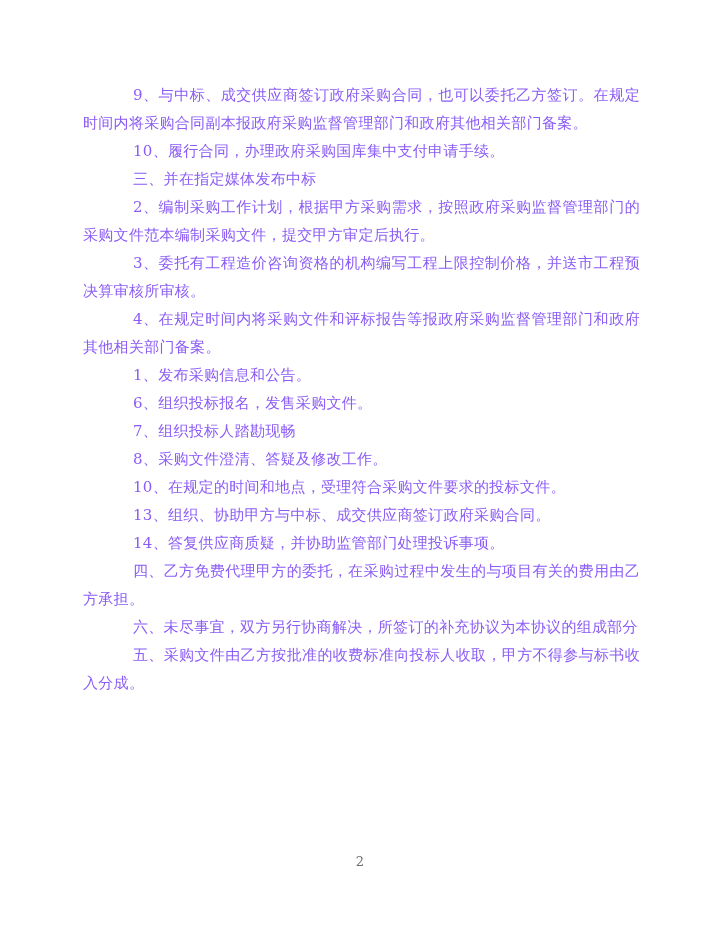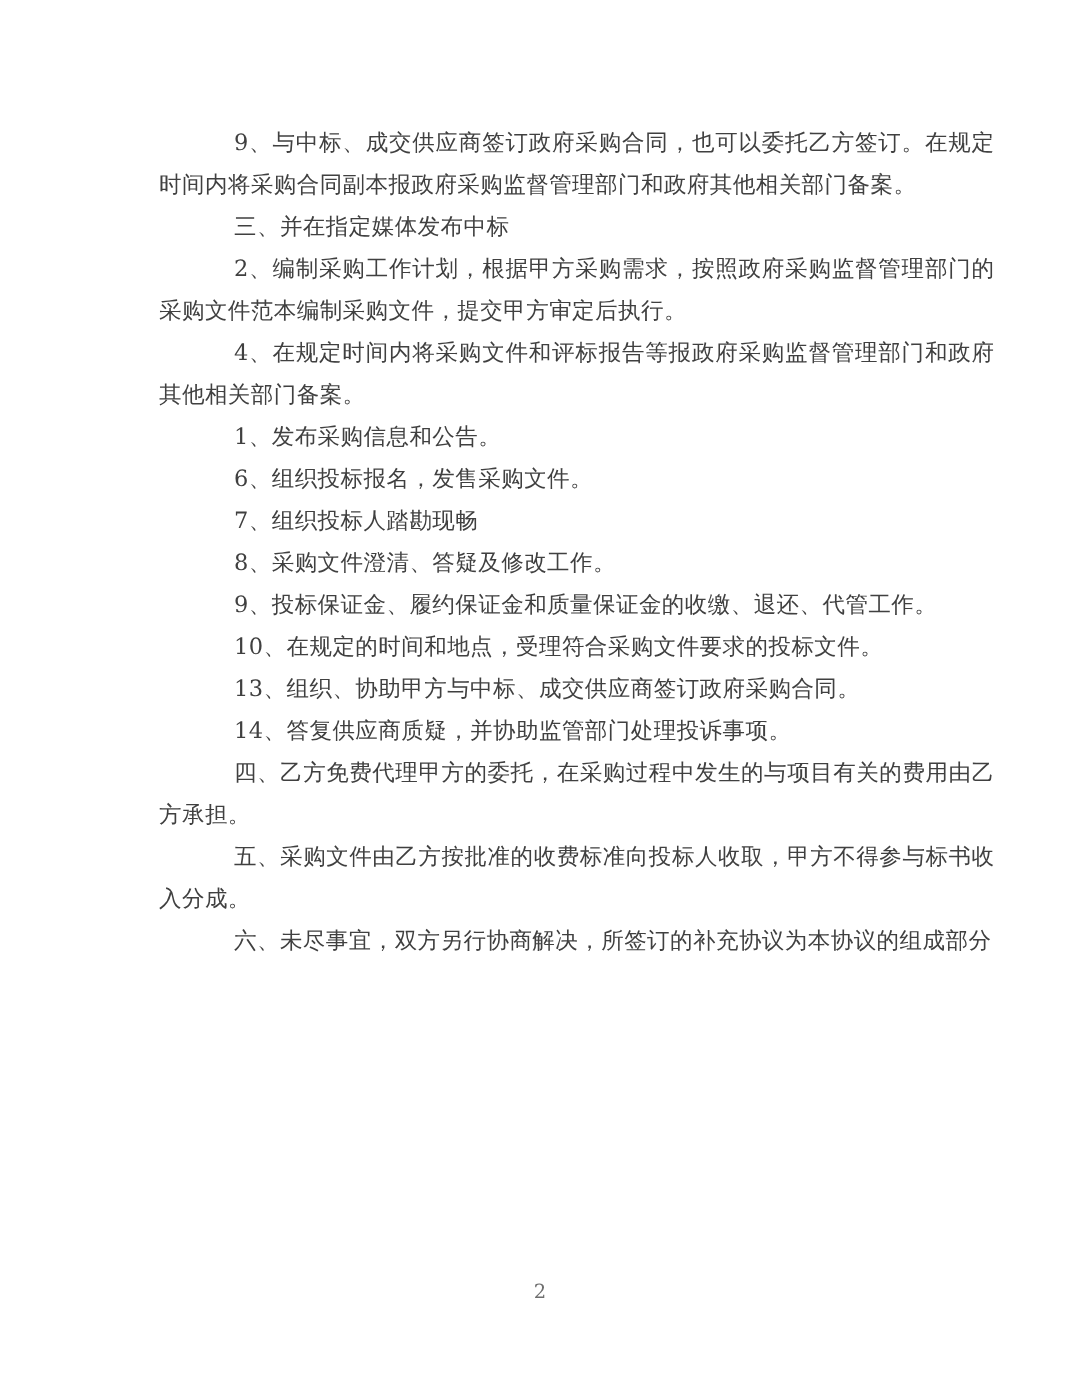--- a/index.html
+++ b/index.html
@@ -15,23 +15,22 @@
     overflow: hidden;
     font-family: "DejaVu Serif", "Liberation Serif", serif;
   }
   .doc-body {
     position: absolute;
     left: 83px;
     top: 81px;
     width: 557px;
     font-size: 15px;
     line-height: 28px;
-    color: #404040;
+    color: #8b5cf6;
     text-align: justify;
-    margin-left: 23px;
   }
   .doc-body p {
     margin: 0;
     padding: 0;
     text-indent: 50px;
     letter-spacing: 0.3px;
   }
   .page-footer {
     position: absolute;
     left: 0;
@@ -43,29 +42,30 @@
     color: #6e6e6e;
     font-family: "DejaVu Serif", "Liberation Serif", serif;
   }
 </style>
 </head>
 <body>
 
 <div class="page">
   <div class="doc-body">
       <p>9、与中标、成交供应商签订政府采购合同，也可以委托乙方签订。在规定时间内将采购合同副本报政府采购监督管理部门和政府其他相关部门备案。</p>
+      <p>10、履行合同，办理政府采购国库集中支付申请手续。</p>
       <p>三、并在指定媒体发布中标</p>
       <p>2、编制采购工作计划，根据甲方采购需求，按照政府采购监督管理部门的采购文件范本编制采购文件，提交甲方审定后执行。</p>
+      <p>3、委托有工程造价咨询资格的机构编写工程上限控制价格，并送市工程预决算审核所审核。</p>
       <p>4、在规定时间内将采购文件和评标报告等报政府采购监督管理部门和政府其他相关部门备案。</p>
       <p>1、发布采购信息和公告。</p>
       <p>6、组织投标报名，发售采购文件。</p>
       <p>7、组织投标人踏勘现畅</p>
       <p>8、采购文件澄清、答疑及修改工作。</p>
-      <p>9、投标保证金、履约保证金和质量保证金的收缴、退还、代管工作。</p>
       <p>10、在规定的时间和地点，受理符合采购文件要求的投标文件。</p>
       <p>13、组织、协助甲方与中标、成交供应商签订政府采购合同。</p>
       <p>14、答复供应商质疑，并协助监管部门处理投诉事项。</p>
       <p>四、乙方免费代理甲方的委托，在采购过程中发生的与项目有关的费用由乙方承担。</p>
+      <p>六、未尽事宜，双方另行协商解决，所签订的补充协议为本协议的组成部分</p>
       <p>五、采购文件由乙方按批准的收费标准向投标人收取，甲方不得参与标书收入分成。</p>
-      <p>六、未尽事宜，双方另行协商解决，所签订的补充协议为本协议的组成部分</p>
     </div>
   <div class="page-footer">2</div>
 </div>
 
 </body></html>

